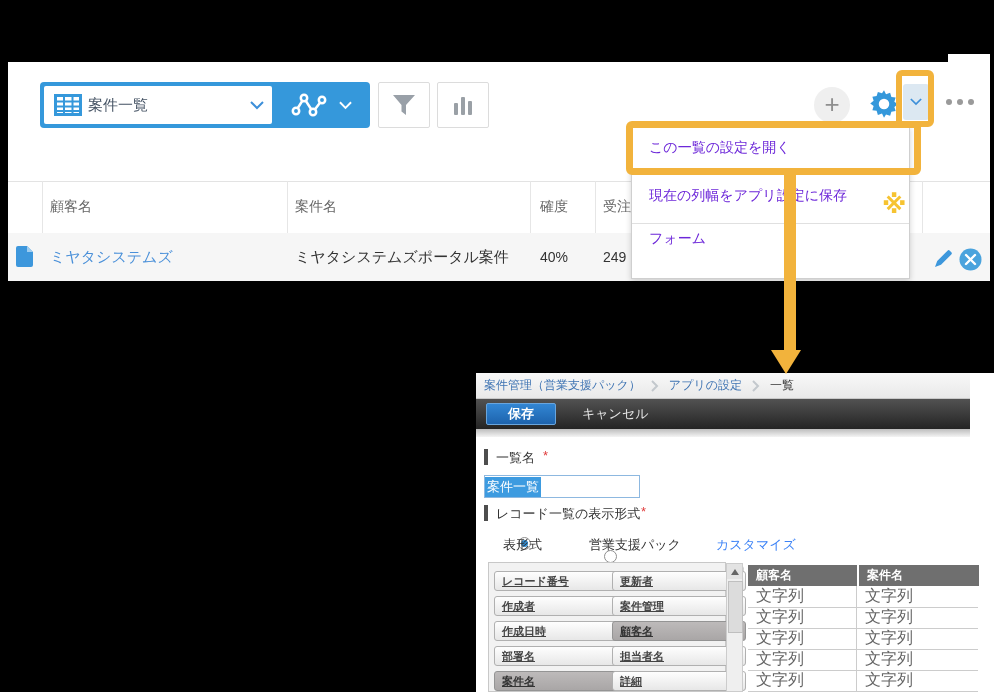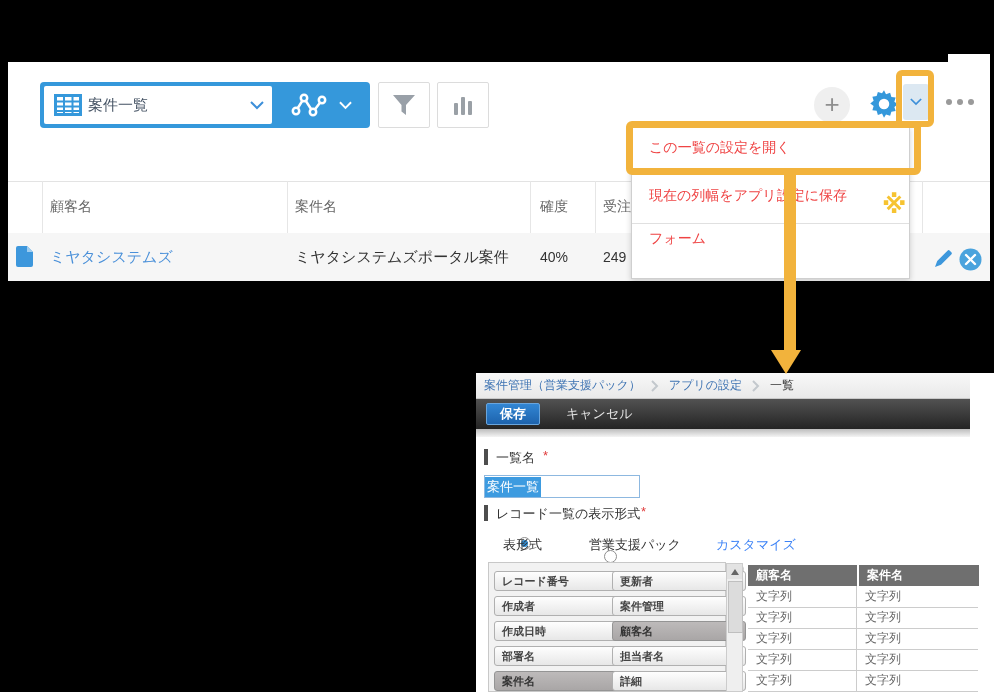--- a/index.html
+++ b/index.html
@@ -25,68 +25,68 @@
   
   .thead-line{background:#e3e3e3;height:1px;}
   .col-div{width:1px;background:#e6e6e6;}
   .th{top:119px;height:52px;font-size:14px;color:#666;display:flex;align-items:center;cursor:pointer;}
   .trow{left:0;top:171px;width:982px;height:48px;background:#f6f6f6;}
   .td{height:48px;display:flex;align-items:center;font-size:14px;color:#333;}
   .link{color:#4a90d9;font-size:15px;cursor:pointer;}
   
   .menu{left:631px;top:126px;width:279px;height:153px;background:#fff;border:1px solid #cfcfcf;
         box-shadow:0 2px 6px rgba(0,0,0,.18);z-index:6;overflow:hidden;box-sizing:border-box;}
-  .mi{padding:0 0 0 17px;font-size:14px;color:#ef4444;display:flex;align-items:center;cursor:pointer;}
+  .mi{padding:0 0 0 17px;font-size:14px;color:#6d28d9;display:flex;align-items:center;cursor:pointer;}
   .m-div{height:1px;background:#e0e0e0;margin:0;}
   
   .ann{border:6px solid #F2B33C;border-radius:6px;z-index:10;pointer-events:none;background:transparent;box-sizing:border-box;}
   .arrow-line{left:784px;top:172px;width:12px;height:178px;background:#F2B33C;z-index:10;}
   .arrow-head{left:771px;top:350px;width:0;height:0;border-left:15px solid transparent;
               border-right:15px solid transparent;border-top:24px solid #F2B33C;z-index:10;}
   .note-mark{left:882px;top:190px;font-size:25px;font-weight:bold;color:#F6C331;z-index:12;}
   .notch{left:948px;top:54px;width:42px;height:9px;background:#fff;}
   
   .settings{left:476px;top:373px;width:494px;height:319px;background:#fff;z-index:2;overflow:hidden;padding-left:34px;}
   .crumb-bar{left:0;top:0;width:494px;height:26px;background:linear-gradient(#f8f8f8,#e9e9e9);
              border-bottom:1px solid #c9c9c9;display:flex;align-items:center;padding-left:8px;box-sizing:border-box;}
   .crumb-link{font-size:12px;color:#3f74b3;cursor:pointer;}
   .crumb-cur{font-size:12px;color:#333;}
   .crumb-sep{margin:0 10px;display:flex;align-items:center;}
   .dark-bar{left:0;top:26px;width:494px;height:30px;background:linear-gradient(#525252,#242424);
             display:flex;align-items:center;padding-left:10px;box-sizing:border-box;}
-  .save-btn{width:54px;height:22px;background:linear-gradient(#3286d3,#1d63ad);border:1px solid #69a5dd;
+  .save-btn{width:70px;height:22px;background:linear-gradient(#3286d3,#1d63ad);border:1px solid #69a5dd;
             border-radius:2px;color:#fff;font-size:13px;font-weight:bold;cursor:pointer;}
   .cancel-lbl{margin-left:26px;color:#e4e4e4;font-size:13px;cursor:pointer;}
   .shadow-strip{left:0;top:56px;width:494px;height:8px;background:linear-gradient(#bdbdbd,#f4f4f4);}
   .sec-bar{width:4px;height:16px;background:#4d4d4d;}
   .sec-label{font-size:13px;color:#333;}
   .req{color:#e03c3c;font-size:13px;margin-left:5px;}
   .name-input{left:8px;top:102px;width:156px;height:23px;border:1px solid #8db8e0;background:#fff;
               display:flex;align-items:center;font-size:13px;cursor:text;box-sizing:border-box;}
   .sel-text{background:#3d9be0;color:#fff;padding:1px 2px;}
   .radio{width:13px;height:13px;border:1px solid #8f8f8f;border-radius:50%;background:#fff;box-sizing:border-box;position:relative;cursor:pointer;}
   .radio.on::after{content:"";position:absolute;left:2px;top:2px;width:7px;height:7px;border-radius:50%;background:#2f8fd8;}
   .radio.dim{border-color:#c8c8c8;}
   .rlabel{font-size:13px;color:#333;}
   .rlabel.dim{color:#3b82f6;}
   .palette{left:12px;top:189px;width:238px;height:130px;background:#f2f2f2;border:1px solid #c8c8c8;box-sizing:border-box;}
   .chip{position:absolute;width:134px;height:20px;background:linear-gradient(#fefefe,#e7e7e7);
         border:1px solid #b0b0b0;border-radius:3px;box-sizing:border-box;display:flex;align-items:center;
-        font-size:11px;font-weight:bold;color:#444;padding-left:7px;cursor:grab;}
+        font-size:11px;font-weight:bold;color:#444;padding-left:7px;cursor:grab;text-decoration:underline;}
   .chip .grip{position:absolute;right:5px;top:4px;width:8px;height:11px;
         background:repeating-linear-gradient(90deg,#a8a8a8 0 1px,transparent 1px 3px);}
   .chip.used{background:linear-gradient(#bdbaba,#a9a6a6);border-color:#949494;color:#333;cursor:default;}
   .sbar{left:250px;top:190px;width:17px;height:129px;background:#efefef;border:1px solid #ccc;box-sizing:border-box;cursor:pointer;}
   .sbar-up{width:15px;height:15px;background:#e3e3e3;display:flex;align-items:center;justify-content:center;cursor:pointer;}
   .sbar-up i{width:0;height:0;border-left:4px solid transparent;border-right:4px solid transparent;border-bottom:6px solid #666;}
   .sbar-thumb{position:absolute;left:1px;top:17px;width:13px;height:50px;background:#dcdcdc;border:1px solid #bfbfbf;cursor:grab;}
   .pv-head{position:absolute;top:192px;height:21px;background:#6f6f6f;color:#fff;font-size:12px;font-weight:bold;
            display:flex;align-items:center;padding-left:8px;box-sizing:border-box;cursor:pointer;}
   .pv-row{position:absolute;left:272px;width:230px;height:21px;display:flex;border-bottom:1px solid #ccc;}
-  .pv-cell{font-size:12px;color:#666;display:flex;align-items:center;padding-left:8px;box-sizing:border-box;}
+  .pv-cell{font-size:16px;color:#666;display:flex;align-items:center;padding-left:8px;box-sizing:border-box;}
   .pv-c1{width:109px;border-right:1px solid #ccc;}
   .pv-c2{flex:1;}
 </style>
 </head>
 <body>
 
 <div class="screen">
 
   <div class="abs notch"></div>
 

